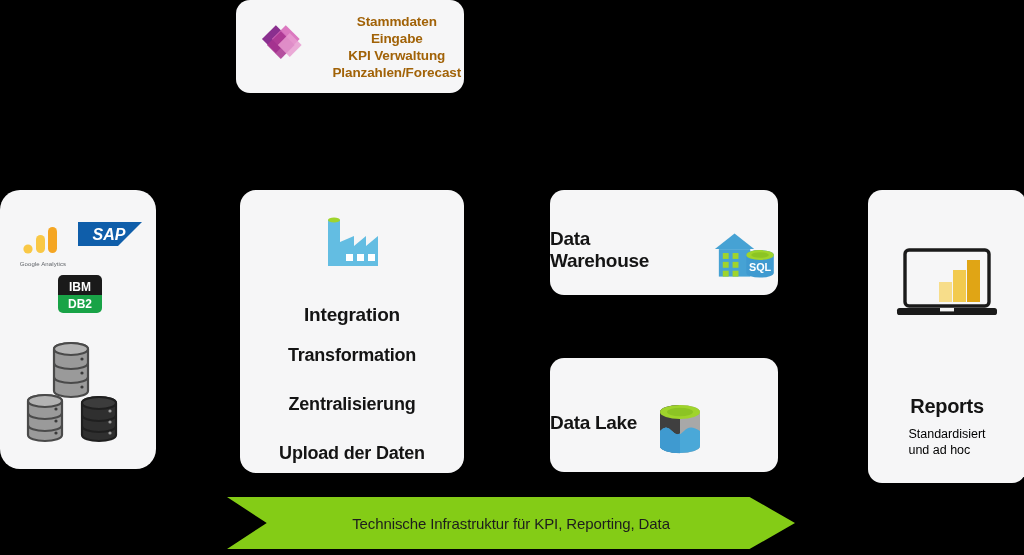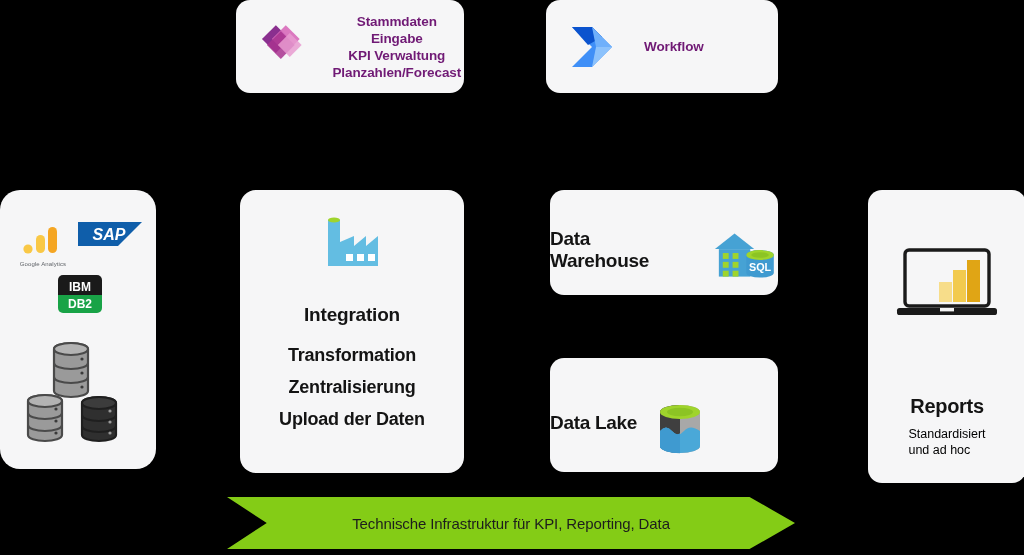--- a/index.html
+++ b/index.html
@@ -20,21 +20,21 @@
   
   #card-stammdaten { left:236px; top:0px;  width:228px; height:93px; border-radius:14px; }
   #card-workflow   { left:546px; top:0px;  width:232px; height:93px; border-radius:14px; }
 
   .toprow-inner {
     width:100%; height:100%;
     display:flex; align-items:center; justify-content:flex-start;
     padding-left:20px; gap:18px;
   }
   .toprow-label {
-    font-size:13.5px; font-weight:bold; color:#701a75;
+    font-size:13.5px; font-weight:bold; color:#a16207;
     line-height:17px; letter-spacing:-0.1px;
   }
   .toprow-label.center { text-align:center; }
 
   
   #card-sources { left:0px; top:190px; width:156px; height:279px; border-radius:20px; }
   .sources-inner { position:relative; width:100%; height:100%; }
 
   .logo-ga   { position:absolute; left:14px; top:35px;  width:58px; }
   .logo-sap  { position:absolute; left:78px; top:30px;  width:66px; }
@@ -53,21 +53,21 @@
     display:flex; flex-direction:column; align-items:center;
     padding-top:16px;
   }
   .factory-icon { width:72px; height:72px; }
   .int-title {
     font-size:19px; font-weight:bold; color:#141414;
     margin-top:26px; letter-spacing:-0.2px;
   }
   .int-line {
     font-size:18px; font-weight:bold; color:#141414;
-    margin-top:11px; letter-spacing:-0.2px;
+    margin-top:28px; letter-spacing:-0.2px;
   }
   .int-line.first { margin-top:19px; }
 
   
   #card-dwh  { left:550px; top:190px; width:228px; height:105px; border-radius:14px; }
   #card-lake { left:550px; top:358px; width:228px; height:114px; border-radius:14px; }
 
   .store-inner {
     width:100%; height:100%;
     display:flex; flex-direction:row; align-items:center;
@@ -124,31 +124,20 @@
         <path d="M34 14 L46 26 L34 38 L22 26 Z" fill="#e79bd0" opacity="0.85"></path>
       </svg>
       <div class="toprow-label center">
         <div>Stammdaten Eingabe</div>
         <div>KPI Verwaltung</div>
         <div>Planzahlen/Forecast</div>
       </div>
     </div>
   </div>
 
-  <div class="card" id="card-workflow">
-    <div class="toprow-inner">
-      <svg width="60" height="56" viewBox="0 0 60 56">
-        <path d="M6 8 L26 8 L46 28 L26 48 L6 48 L26 28 Z" fill="#3f8ff7"></path>
-        <path d="M6 8 L26 8 L36 18 L22 26 Z" fill="#0b53ce"></path>
-        <path d="M26 8 L46 28 L30 28 Z" fill="#6fb0fb"></path>
-        <path d="M26 48 L46 28 L30 28 Z" fill="#8cc2fc"></path>
-      </svg>
-      <div class="toprow-label">Workflow</div>
-    </div>
-  </div>
 
   <div class="card" id="card-sources">
     <div class="sources-inner">
 
       <div class="logo-ga">
         <svg width="58" height="30" viewBox="0 0 58 30">
           <rect x="34" y="2" width="9" height="26" rx="4.5" fill="#f5a623"></rect>
           <rect x="22" y="10" width="9" height="18" rx="4.5" fill="#f9c846"></rect>
           <circle cx="14" cy="24" r="4.6" fill="#f9c846"></circle>
         </svg>

